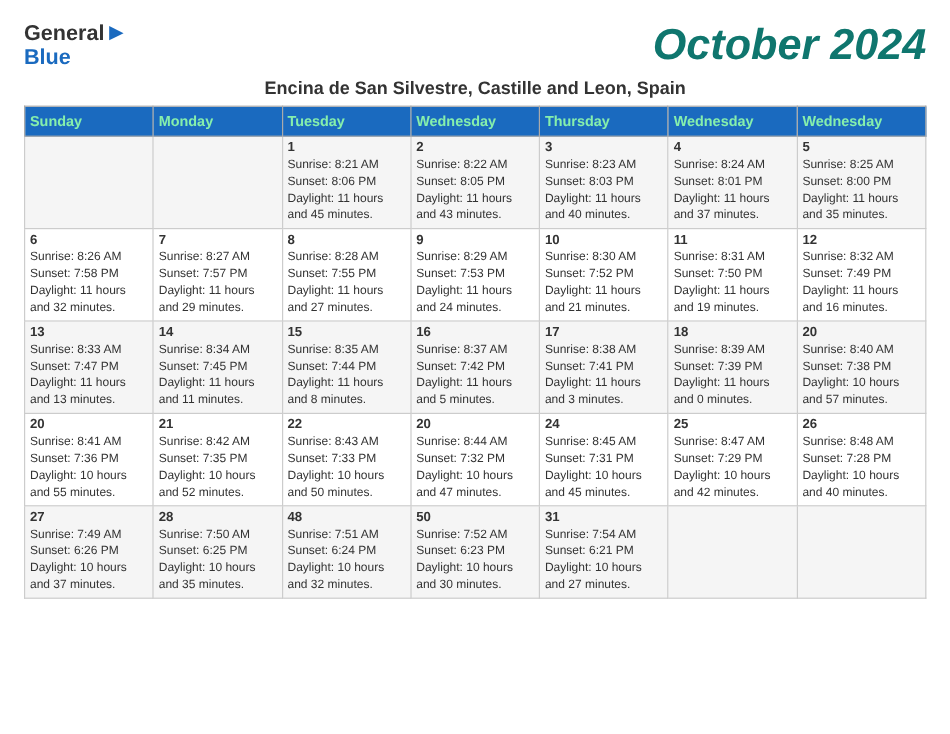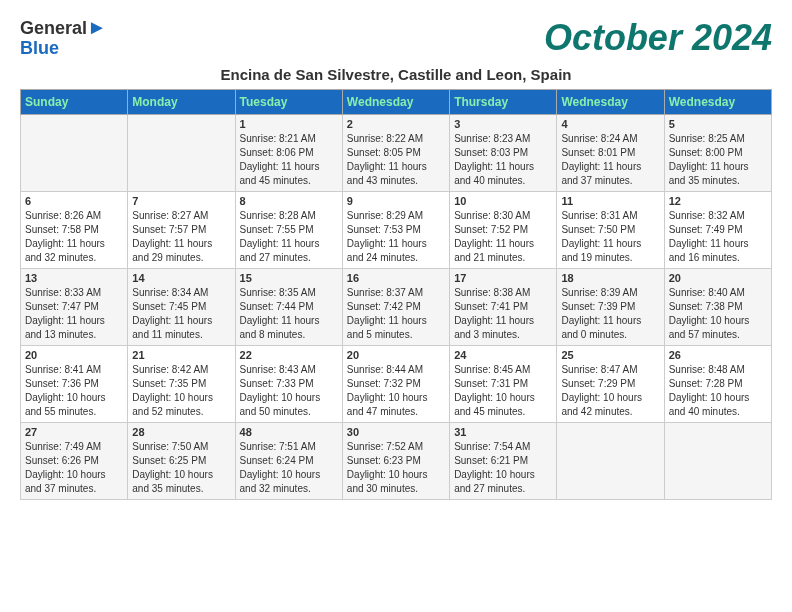--- a/index.html
+++ b/index.html
@@ -169,21 +169,21 @@
           </td>
           <td>
             <span class="day-num">28</span>
             <div class="day-info">Sunrise: 7:50 AM<br>Sunset: 6:25 PM<br>Daylight: 10 hours and 35 minutes.</div>
           </td>
           <td>
             <span class="day-num">48</span>
             <div class="day-info">Sunrise: 7:51 AM<br>Sunset: 6:24 PM<br>Daylight: 10 hours and 32 minutes.</div>
           </td>
           <td>
-            <span class="day-num">30</span>
+            <span class="day-num">50</span>
             <div class="day-info">Sunrise: 7:52 AM<br>Sunset: 6:23 PM<br>Daylight: 10 hours and 30 minutes.</div>
           </td>
           <td>
             <span class="day-num">31</span>
             <div class="day-info">Sunrise: 7:54 AM<br>Sunset: 6:21 PM<br>Daylight: 10 hours and 27 minutes.</div>
           </td>
           <td></td>
           <td></td>
         </tr>
       </tbody>

